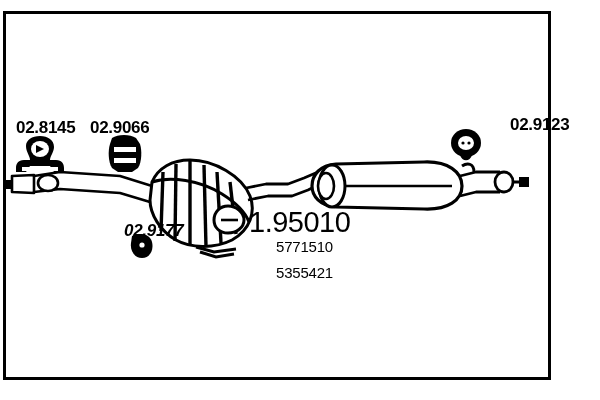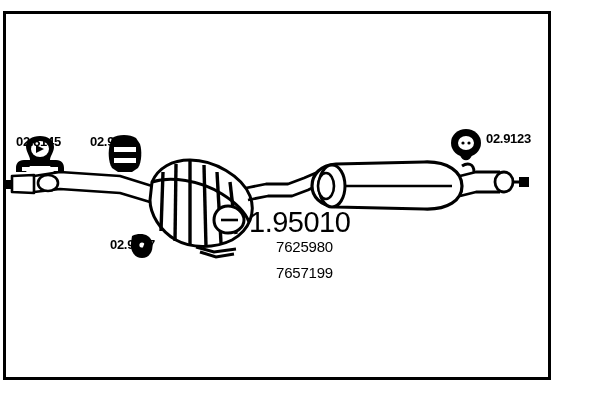--- a/index.html
+++ b/index.html
@@ -28,25 +28,24 @@
     position: absolute;
     left: 0;
     top: 0;
     width: 600px;
     height: 400px;
   }
   .part-label {
     position: absolute;
     font-family: "Liberation Sans", sans-serif;
     font-weight: bold;
-    font-size: 13px;
+    font-size: 17px;
     color: #000000;
     letter-spacing: -0.3px;
     white-space: nowrap;
-    margin-top: 16px;
   }
   .main-number {
     position: absolute;
     font-family: "Liberation Sans", sans-serif;
     font-size: 29px;
     color: #000000;
     white-space: nowrap;
     letter-spacing: -0.5px;
   }
   .sub-number {
@@ -150,23 +149,23 @@
                C154,250 150,258 142,258 C134,258 130,250 131,243 Z" fill="#000000"></path>
       <circle cx="142" cy="245" r="2.6" fill="#ffffff"></circle>
     </g>
 
   </svg>
 
   <div class="part-label" style="left:16px; top:118px;">02.8145</div>
 
   <div class="part-label" style="left:90px; top:118px;">02.9066</div>
 
-  <div class="part-label" style="left:440px; top:115px;padding-left:46px;">02.9123</div>
+  <div class="part-label" style="left:464px; top:115px;padding-left:46px;">02.9123</div>
 
-  <div class="part-label" style="left:110px; top:221px;">02.9177</div>
+  <div class="part-label" style="left:124px; top:221px;font-style:italic;">02.9177</div>
 
   <div class="main-number" style="left:249px; top:206px;text-align:center;">1.95010</div>
 
-  <div class="sub-number" style="left:276px; top:238px;">7625980</div>
+  <div class="sub-number" style="left:276px; top:238px;">5771510</div>
 
-  <div class="sub-number" style="left:276px; top:264px;">7657199</div>
+  <div class="sub-number" style="left:276px; top:264px;">5355421</div>
 
 </div>
 
 </body></html>

